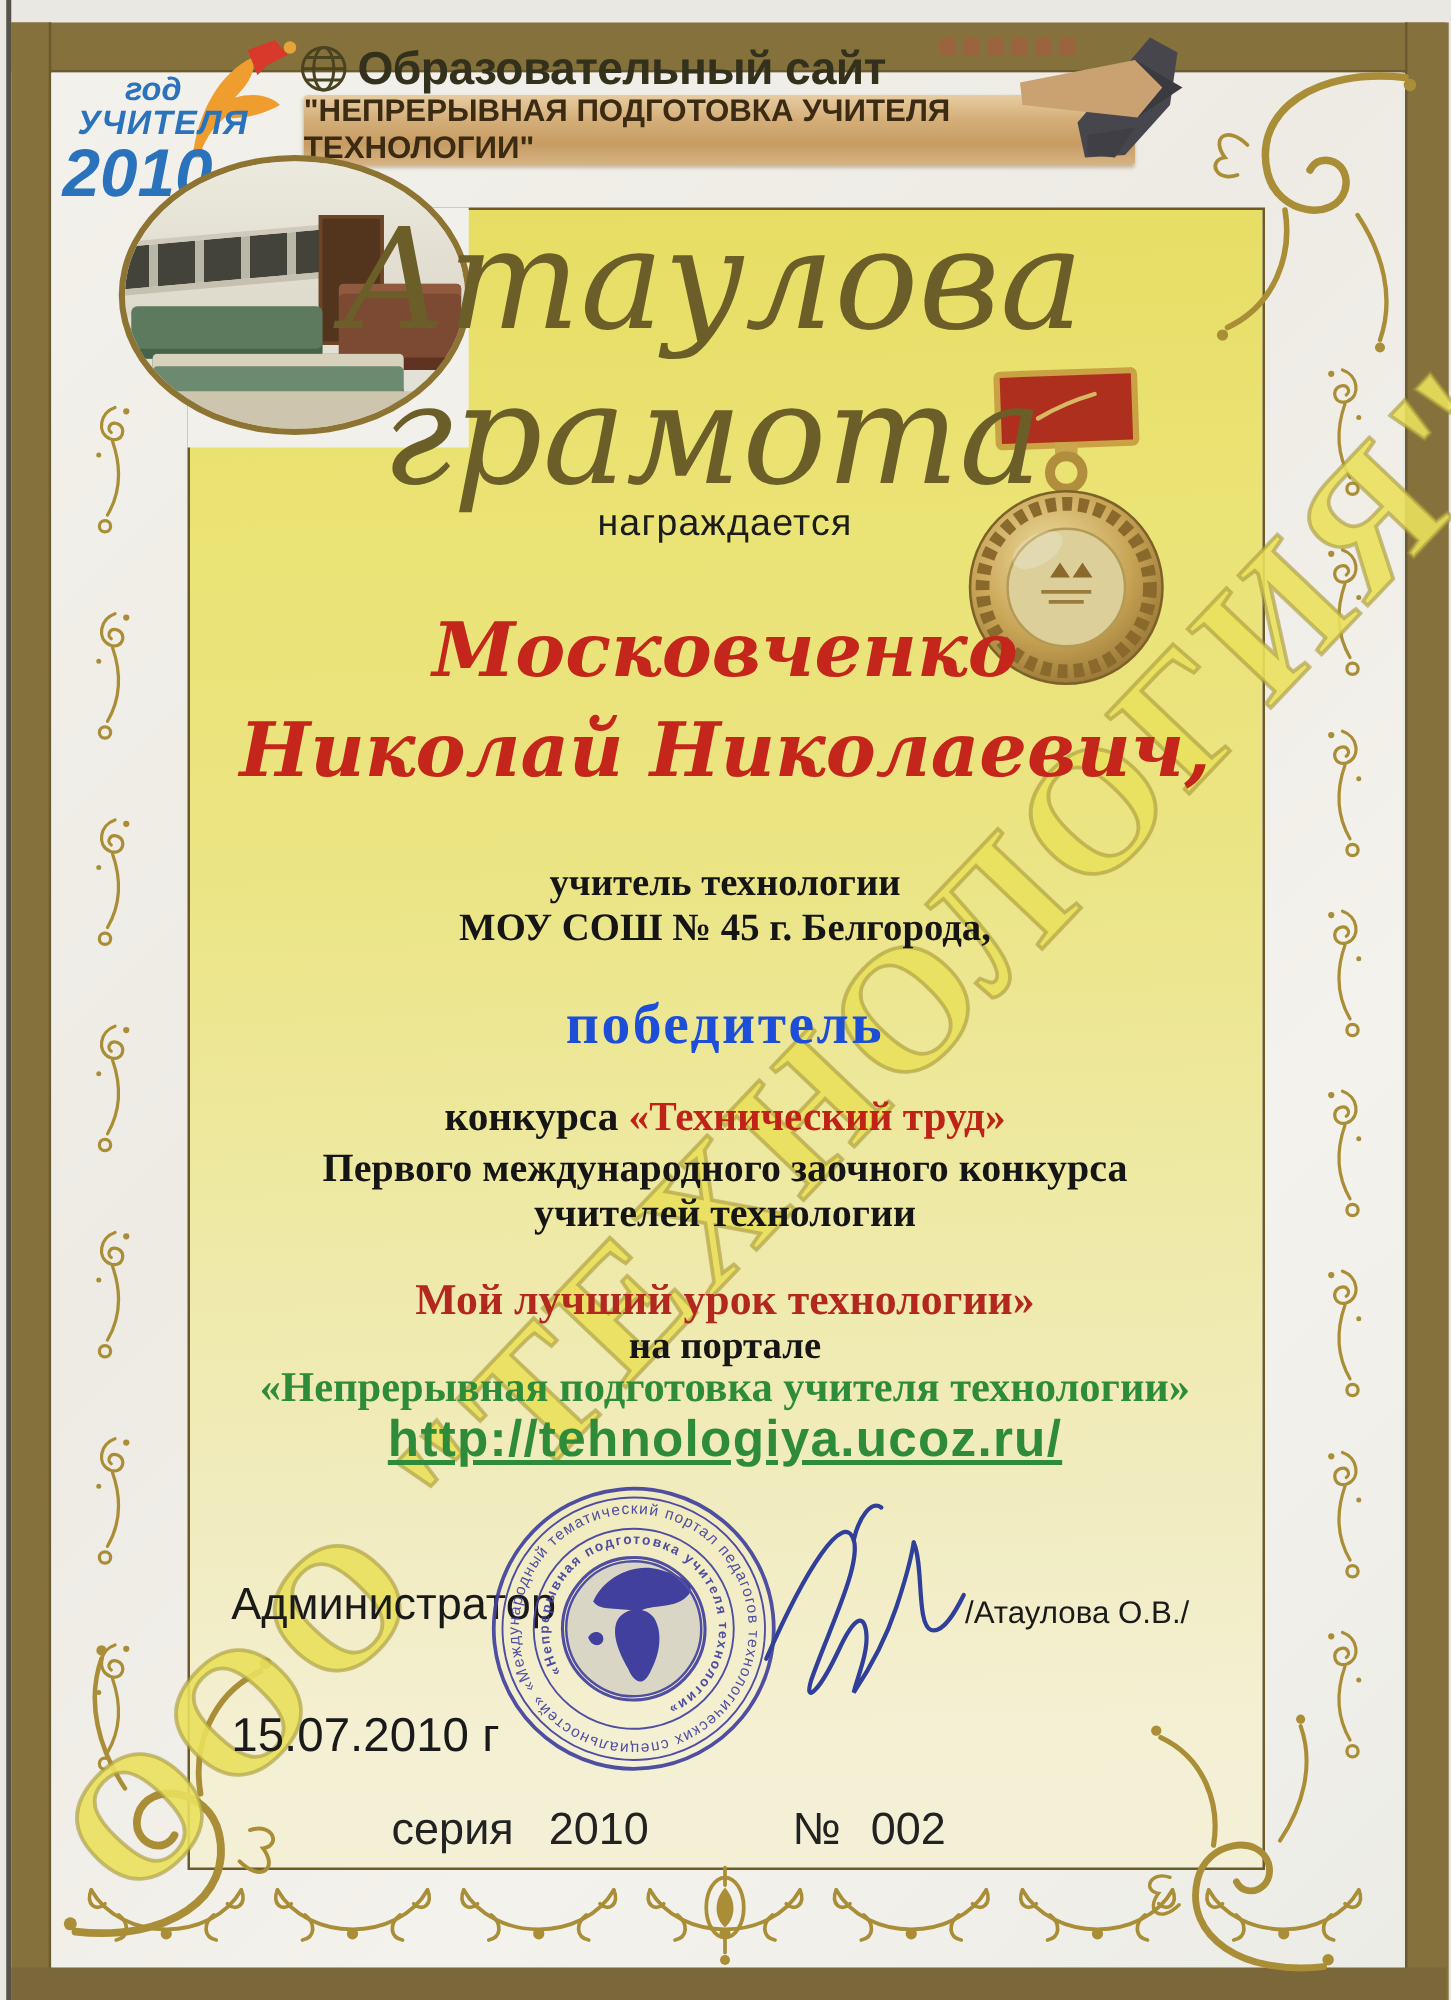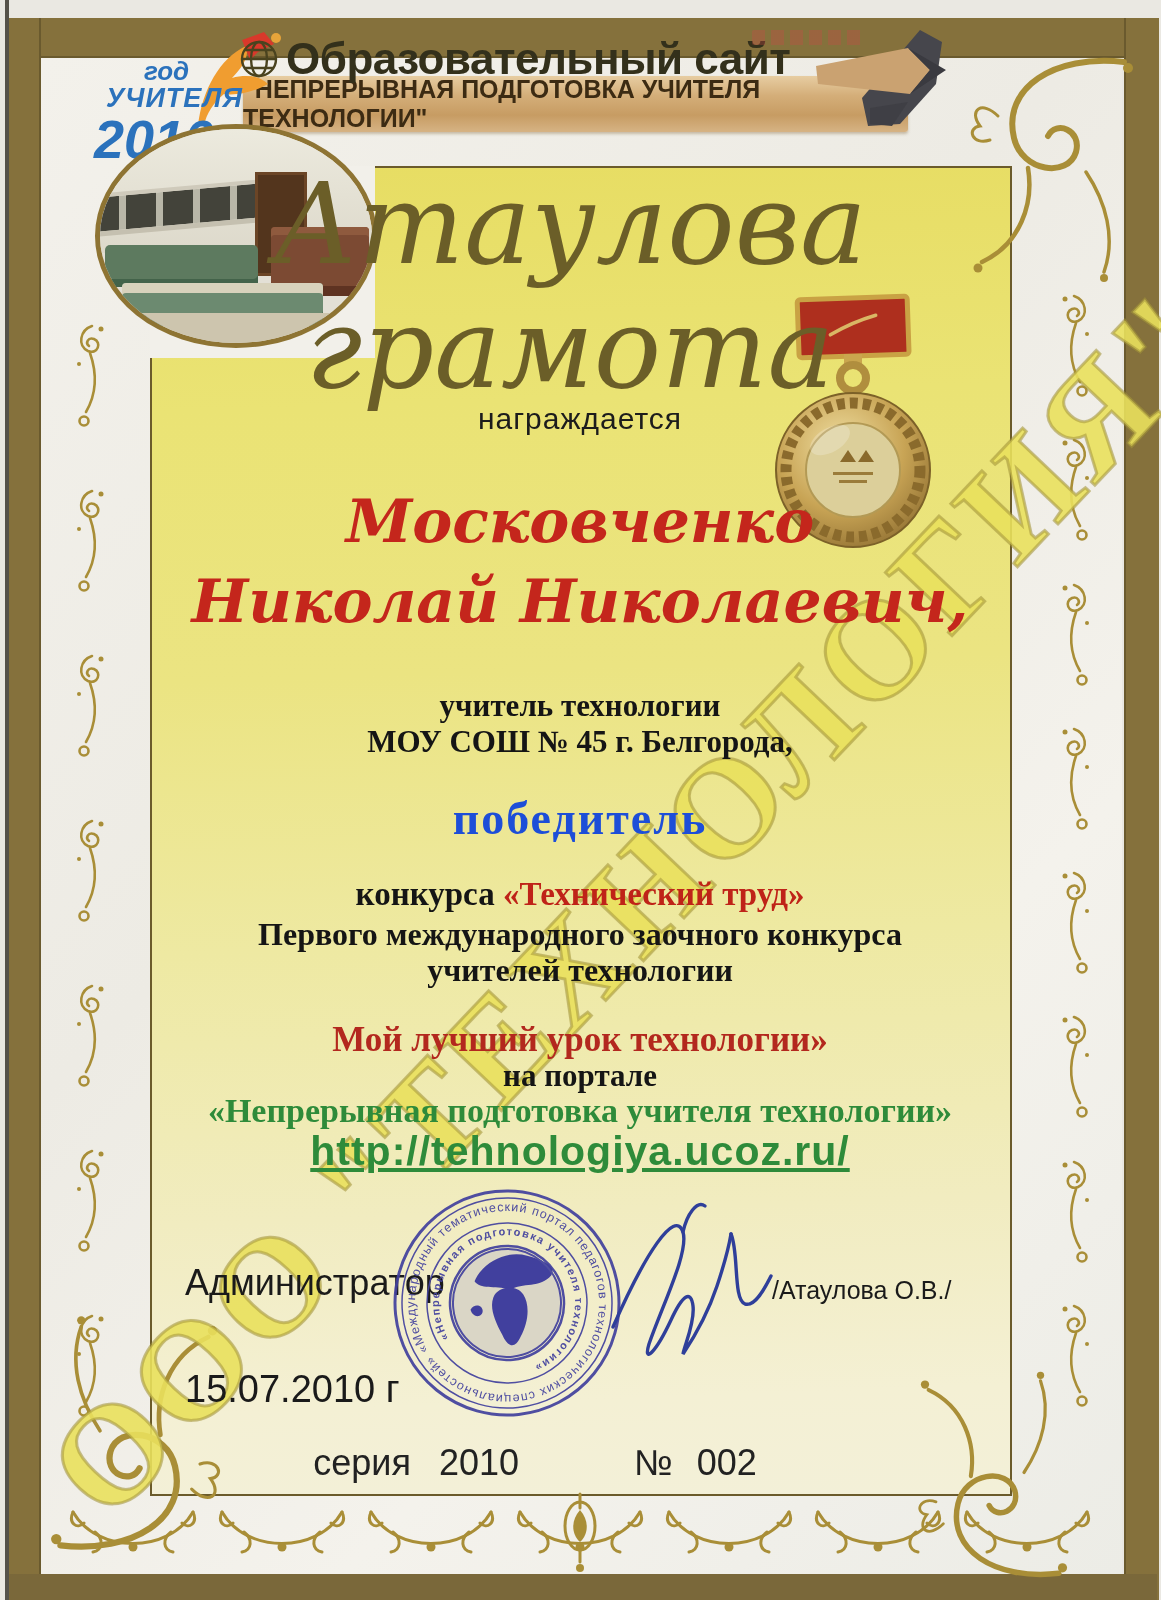--- a/index.html
+++ b/index.html
@@ -19,27 +19,27 @@
       border:2px solid #6b5b2b;
       background:linear-gradient(178deg,#e7dd63 0%,#eae374 18%,#ebe482 38%,#eee9a2 58%,#f1ecc0 78%,#f4f0d4 92%,#f3f0d8 100%);}
   
   .watermark{position:absolute;left:-150px;top:872px;width:1480px;height:180px;z-index:3;
       transform:rotate(-46.5deg);text-align:center;white-space:nowrap;pointer-events:none;
       font-family:"Liberation Serif",serif;font-weight:bold;font-size:140px;letter-spacing:6px;
       color:rgba(240,232,96,0.82);-webkit-text-stroke:3px rgba(164,150,58,0.55);
       text-shadow:0 0 2px rgba(160,146,56,0.45);}
   
   .yearlogo{position:absolute;left:48px;top:22px;width:190px;height:135px;z-index:5;
-      color:#2b72bc;font-style:italic;font-weight:bold;line-height:1;margin-left:44px;}
+      color:#2b72bc;font-style:italic;font-weight:bold;line-height:1;}
   .yearlogo .w1{position:absolute;left:52px;top:36px;font-size:26px;}
   .yearlogo .w2{position:absolute;left:14px;top:63px;font-size:27px;letter-spacing:1px;}
   .yearlogo .yr{position:absolute;left:2px;top:90px;font-size:54px;font-style:italic;}
   .handicon{position:absolute;left:88px;top:8px;}
   .siteheader{position:absolute;left:238px;top:34px;z-index:5;display:flex;align-items:center;gap:6px;}
-  .sitelabel{font-size:44px;font-weight:600;color:#33301b;letter-spacing:-0.5px;}
+  .sitelabel{font-size:37px;font-weight:600;color:#33301b;letter-spacing:-0.5px;}
   .banner{position:absolute;left:243px;top:76px;width:665px;height:56px;z-index:4;
       background:linear-gradient(180deg,#e7cda2 0%,#d4ae79 35%,#c79c63 70%,#d6b384 100%);
       border-radius:3px;display:flex;align-items:center;justify-content:center;
       box-shadow:0 2px 3px rgba(120,90,40,.35);}
   .banner span{font-size:25px;font-weight:bold;color:#3c2b13;letter-spacing:0;}
   .redsmudge{position:absolute;left:752px;top:30px;width:112px;height:15px;z-index:5;opacity:.55;
       background:repeating-linear-gradient(90deg,rgba(205,70,70,.55) 0 13px,transparent 13px 19px);border-radius:2px;}
   .pencil{position:absolute;left:758px;top:24px;z-index:6;}
   
   .photo-backdrop{position:absolute;left:150px;top:166px;width:225px;height:192px;background:#f2f0ea;z-index:3;}

